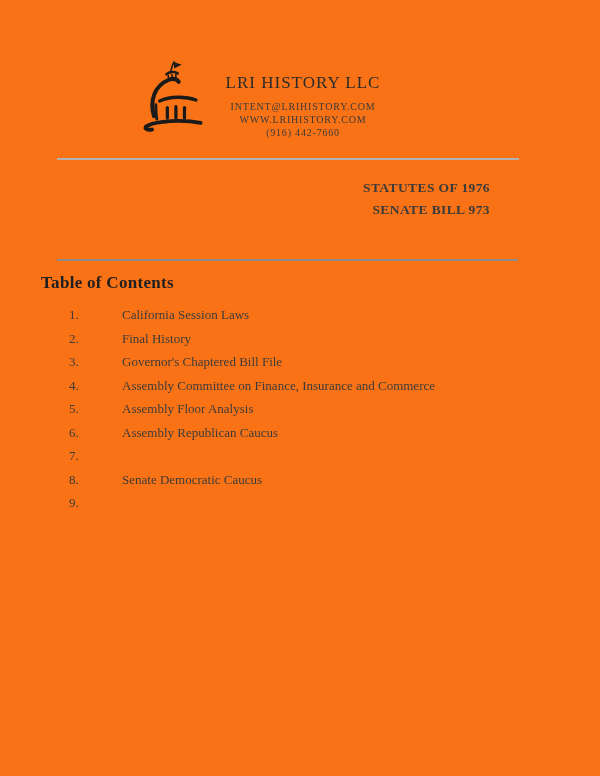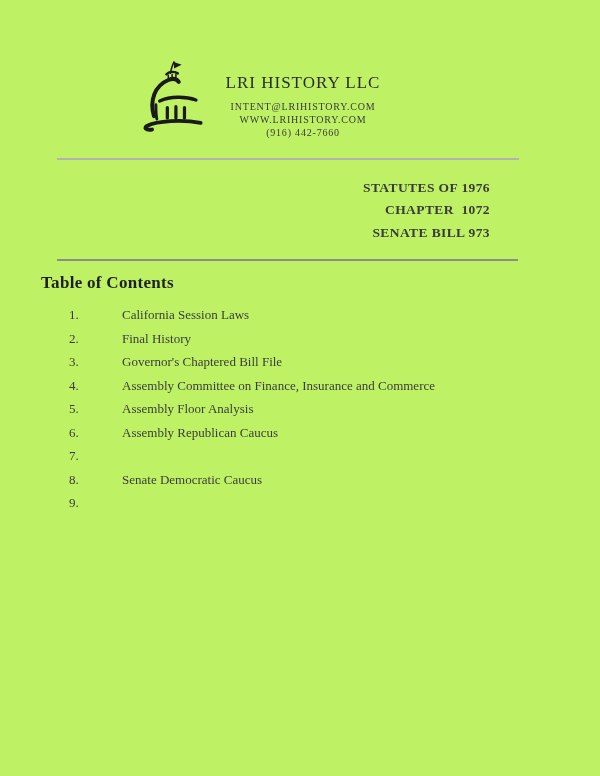--- a/index.html
+++ b/index.html
@@ -1,17 +1,17 @@
 <!DOCTYPE html>
 <html><head>
 <meta charset="utf-8">
 <style>
   html,body { margin:0; padding:0; background:#ffffff; }
   .page {
-    position:relative; width:600px; height:776px; background:#bef264;
+    position:relative; width:600px; height:776px; background:#f97316;
     overflow:hidden; font-family:"Liberation Serif","DejaVu Serif",serif;
   }
 
   
   .logo { position:absolute; left:138px; top:60px; width:72px; height:80px; }
   .header-text { position:absolute; left:196px; top:73px; width:214px; text-align:center; }
   .company { font-size:17px; letter-spacing:1px; color:#2b2b2b; margin:0 0 7px 0; }
   .contact-line { font-size:10px; letter-spacing:0.8px; line-height:13px; color:#3a3a3a; }
 
   
@@ -69,21 +69,20 @@
     <div class="company">LRI HISTORY LLC</div>
     <div class="contact-line">INTENT@LRIHISTORY.COM</div>
     <div class="contact-line">WWW.LRIHISTORY.COM</div>
     <div class="contact-line">(916) 442-7660</div>
   </div>
 
   <div class="rule-top"></div>
 
   <div class="case-info">
     <div class="case-line">STATUTES OF 1976</div>
-    <div class="case-line">CHAPTER  1072</div>
     <div class="case-line">SENATE BILL 973</div>
   </div>
 
   <div class="rule-mid"></div>
 
   <div class="toc-title">Table of Contents</div>
 
   <ol class="toc-list">
     <li class="toc-item">
       <span class="toc-num">1.</span>

